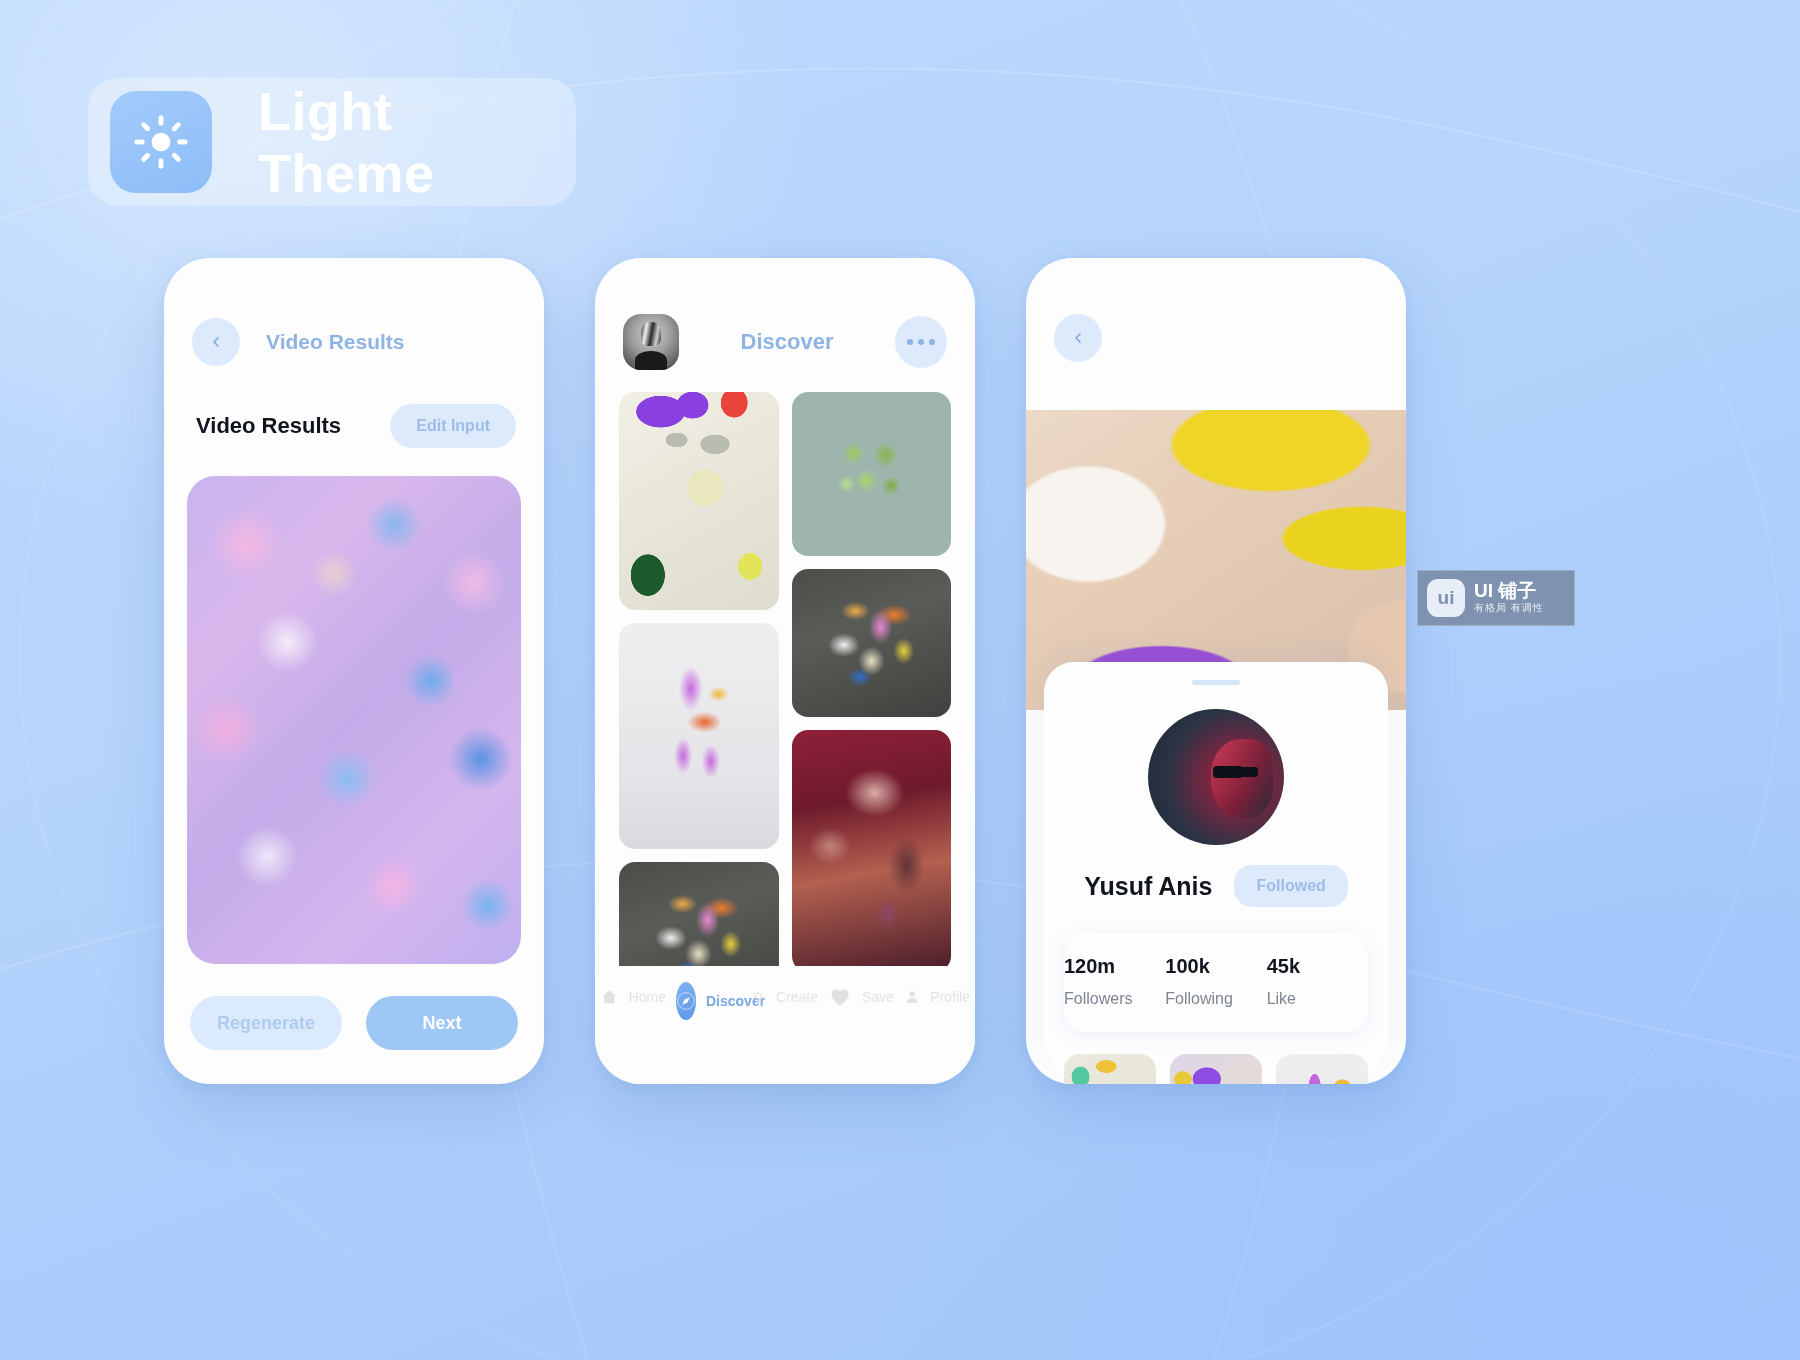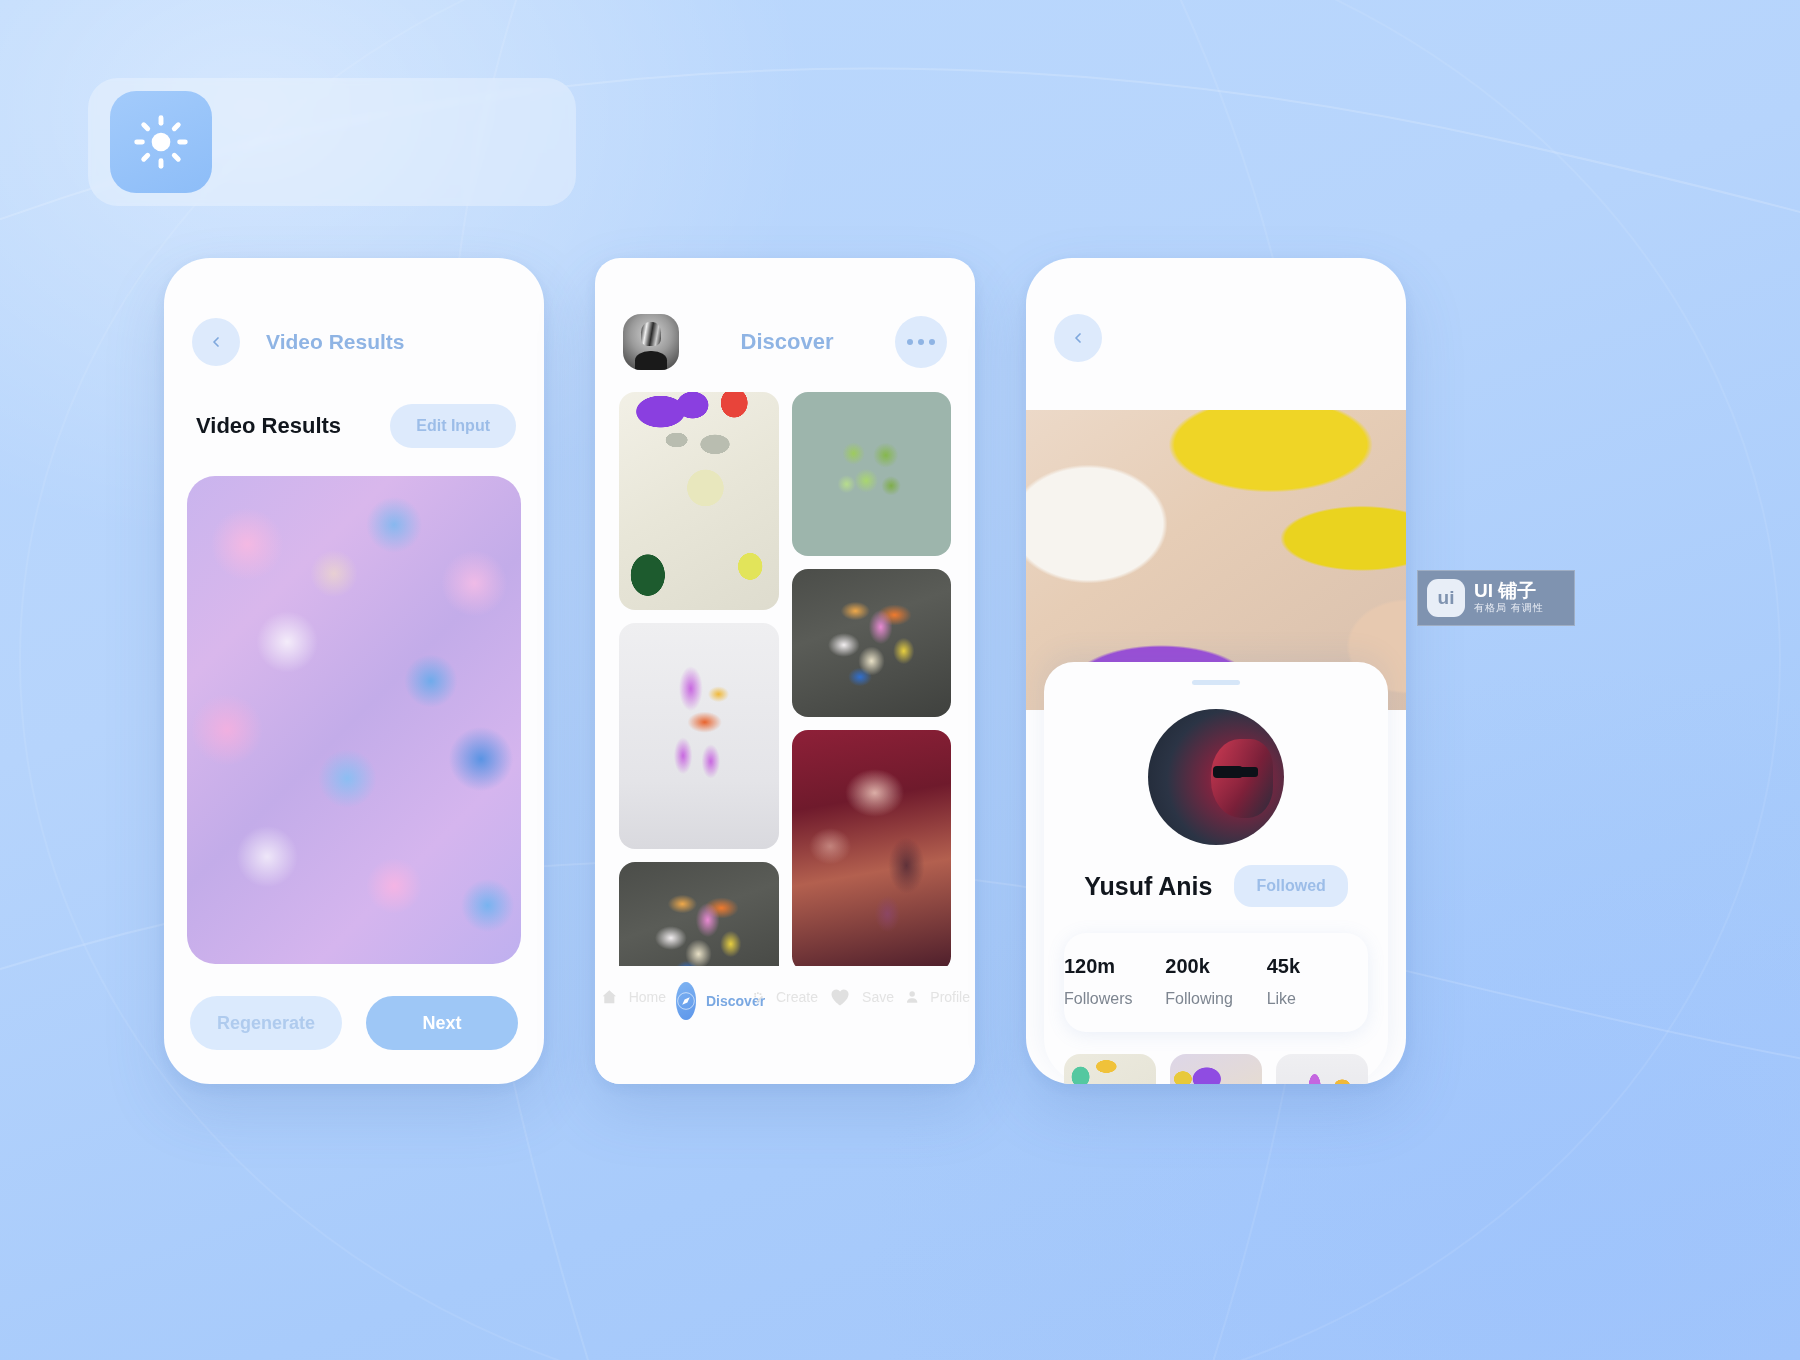--- a/index.html
+++ b/index.html
@@ -43,21 +43,21 @@
   
   .phone {
     position: absolute; top: 258px;
     width: 380px; height: 826px;
     background: #fdfdfe;
     border-radius: 46px;
     box-shadow: 0 26px 60px rgba(70,110,180,0.18), 0 4px 14px rgba(70,110,180,0.10);
     overflow: hidden;
   }
   #phone-1 { left: 164px; }
-  #phone-2 { left: 595px; border-radius: 25px; }
+  #phone-2 { left: 595px; }
   #phone-3 { left: 1026px; }
 
   
   .p1-header { display: flex; align-items: center; padding: 60px 0 0 28px; }
   .circle-btn {
     width: 48px; height: 48px; border-radius: 50%;
     background: #ddeafc;
     display: flex; align-items: center; justify-content: center;
     flex: none; cursor: pointer;
   }
@@ -344,20 +344,21 @@
       <line x1="12" y1="1.6" x2="12" y2="4"></line>
         <line x1="12" y1="20" x2="12" y2="22.4"></line>
       <line x1="1.6" y1="12" x2="4" y2="12"></line>
         <line x1="20" y1="12" x2="22.4" y2="12"></line>
       <line x1="4.6" y1="4.6" x2="6.3" y2="6.3"></line>
         <line x1="17.7" y1="17.7" x2="19.4" y2="19.4"></line>
       <line x1="4.6" y1="19.4" x2="6.3" y2="17.7"></line>
         <line x1="17.7" y1="6.3" x2="19.4" y2="4.6"></line>
     </svg>
   </div>
+  <div class="theme-title">Light Theme</div>
 </div>
 
 <div class="phone" id="phone-1">
   <div class="p1-header">
     <div class="circle-btn">
       <svg width="16" height="16" viewBox="0 0 24 24" fill="none" stroke="#7fa8dd" stroke-width="2.6" stroke-linecap="round" stroke-linejoin="round">
           <polyline points="15 18 9 12 15 6"></polyline>
         </svg>
     </div>
     <div class="nav-title">Video Results</div>
@@ -458,21 +459,21 @@
       <div class="p3-name">Yusuf Anis</div>
       <button class="followed-btn">Followed</button>
     </div>
 
     <div class="stats">
       <div class="stat">
         <div class="stat-val">120m</div>
         <div class="stat-lbl">Followers</div>
       </div>
       <div class="stat">
-        <div class="stat-val">200k</div>
+        <div class="stat-val">100k</div>
         <div class="stat-lbl">Following</div>
       </div>
       <div class="stat">
         <div class="stat-val">45k</div>
         <div class="stat-lbl">Like</div>
       </div>
     </div>
 
     <div class="thumbs">
       <div class="thumb th-a"></div>

